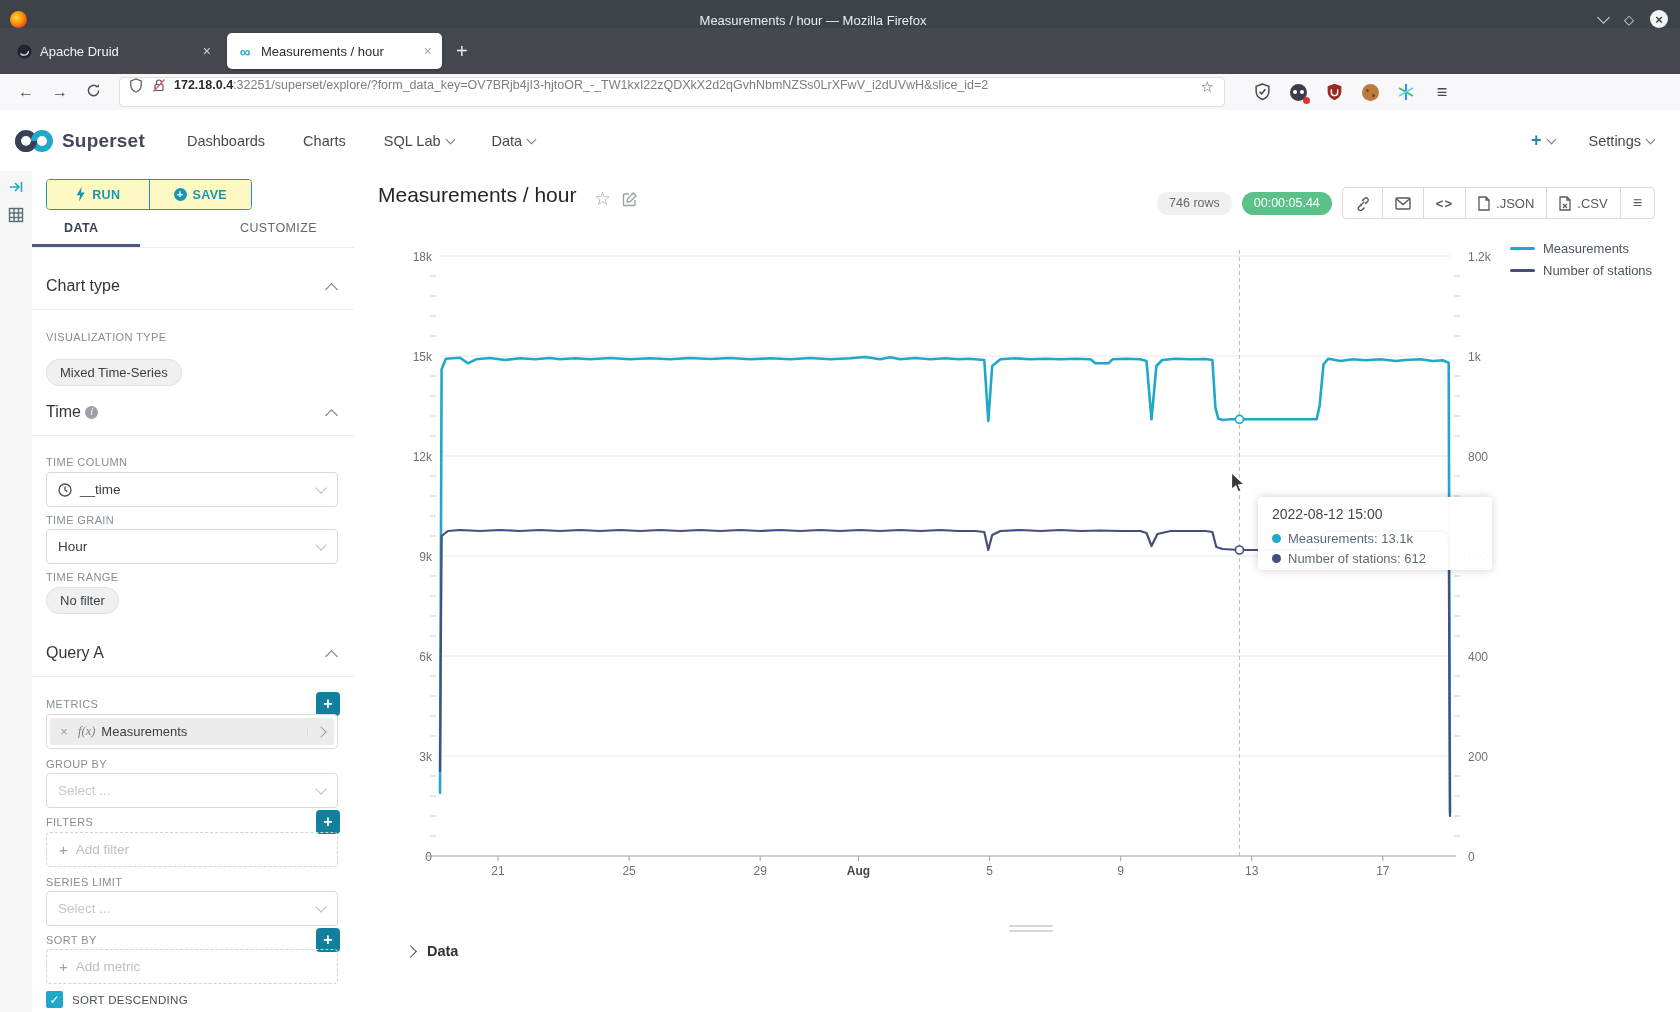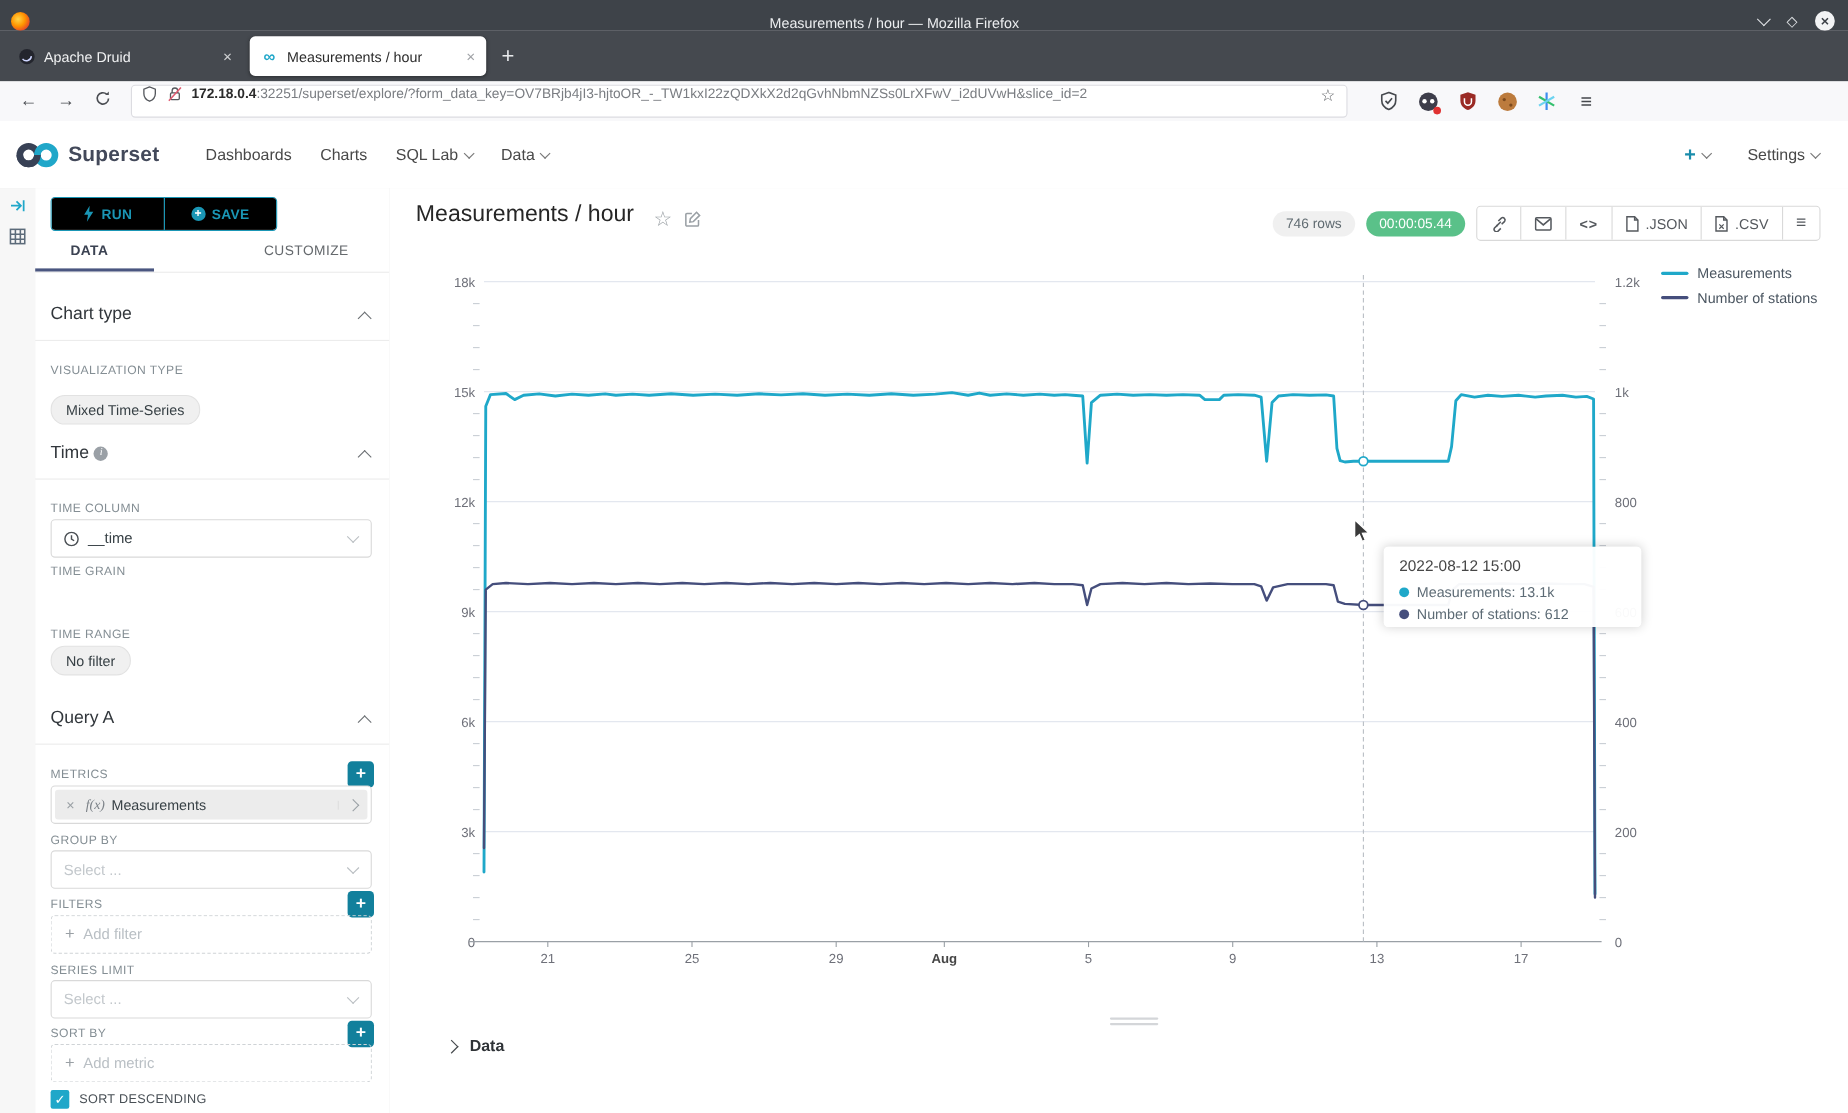--- a/index.html
+++ b/index.html
@@ -46,36 +46,36 @@
   .cookie{width:17px;height:17px;border-radius:50%;background:#bc7b3d;position:relative;}
   .cookie::before{content:"";position:absolute;left:4px;top:5px;width:3px;height:3px;border-radius:50%;background:#7c4a1e;}
   .cookie::after{content:"";position:absolute;right:4px;bottom:4px;width:3px;height:3px;border-radius:50%;background:#7c4a1e;}
   .menu-glyph{font-size:18px;color:#45484d;}
 
   
   .navbar{position:absolute;left:0;top:110px;width:1680px;height:61px;background:#fff;
           border-bottom:1px solid #e4e6e8;display:flex;align-items:center;}
   .brand{display:flex;align-items:center;margin-left:14px;}
   .brand-text{font-size:19px;font-weight:bold;color:#43495a;margin-left:8px;letter-spacing:.2px;}
-  .nav-links{display:flex;align-items:center;gap:26px;margin-left:42px;font-size:14.5px;color:#484848;}
+  .nav-links{display:flex;align-items:center;gap:38px;margin-left:42px;font-size:14.5px;color:#484848;}
   .nav-link{display:flex;align-items:center;gap:6px;}
   .caret-down{width:6px;height:6px;border-right:1.4px solid #7a7a7a;border-bottom:1.4px solid #7a7a7a;
               transform:rotate(45deg);margin-top:-3px;}
   .nav-right{position:absolute;right:26px;display:flex;align-items:center;gap:34px;font-size:14.5px;color:#484848;}
   .plus-teal{color:#1a8cab;font-weight:bold;font-size:18px;}
 
   
   .iconstrip{position:absolute;left:0;top:171px;width:32px;height:841px;background:#f7f7f7;
              border-right:1px solid #e4e4e4;}
   .strip-icon{position:absolute;left:8px;font-size:14px;}
   .controls{position:absolute;left:32px;top:171px;width:322px;height:841px;background:#fff;
             border-right:1px solid #e4e4e4;}
   .runsave{position:absolute;left:14px;top:8px;width:204px;height:29px;border:1px solid #1a96b5;
            border-radius:4px;display:flex;overflow:hidden;}
-  .rs-btn{flex:1;display:flex;align-items:center;justify-content:center;gap:6px;background:#000000;
+  .rs-btn{flex:1;display:flex;align-items:center;justify-content:center;gap:6px;background:#fef9c3;
           color:#1a96b5;font-size:12.5px;font-weight:bold;letter-spacing:.3px;}
   .rs-btn + .rs-btn{border-left:1px solid #1a96b5;}
   .save-circ{width:13px;height:13px;border-radius:50%;background:#1a96b5;color:#fff;display:flex;
              align-items:center;justify-content:center;font-size:11px;font-weight:bold;line-height:1;}
   .ptabs{position:absolute;left:0;top:44px;width:322px;height:32px;display:flex;font-size:12.5px;
          color:#65696d;letter-spacing:.4px;}
   .ptab{position:absolute;top:6px;}
   .ptab.data{left:32px;color:#3b4252;font-weight:bold;}
   .ptab.customize{left:208px;}
   .ink{position:absolute;left:0;top:29px;width:108px;height:3px;background:#4a5680;}
@@ -310,20 +310,24 @@
   <div class="ctl-label" style="top:285px;">TIME COLUMN</div>
   <div class="select" style="top:301px;">
     <svg width="14" height="14" viewBox="0 0 14 14" style="margin-right:8px;">
         <circle cx="7" cy="7" r="6" fill="none" stroke="#4a4f54" stroke-width="1.3"></circle>
         <path d="M7 3.5V7l2.4 1.6" fill="none" stroke="#4a4f54" stroke-width="1.3"></path>
       </svg>
     <span>__time</span>
       <span class="chev"></span>
   </div>
   <div class="ctl-label" style="top:343px;">TIME GRAIN</div>
+  <div class="select" style="top:358px;">
+    <span>Hour</span>
+      <span class="chev"></span>
+  </div>
   <div class="ctl-label" style="top:400px;">TIME RANGE</div>
   <div class="pill" style="top:416px;">No filter</div>
 
   <div class="sec-title" style="top:473px;">Query A</div>
   <span class="sec-caret" style="top:481px;"></span>
   <div class="hr" style="top:505px;"></div>
 
   <div class="ctl-label" style="top:527px;">METRICS</div>
   <div class="addbtn" style="top:521px;">+</div>
   <div class="metric-row" style="top:543px;">

